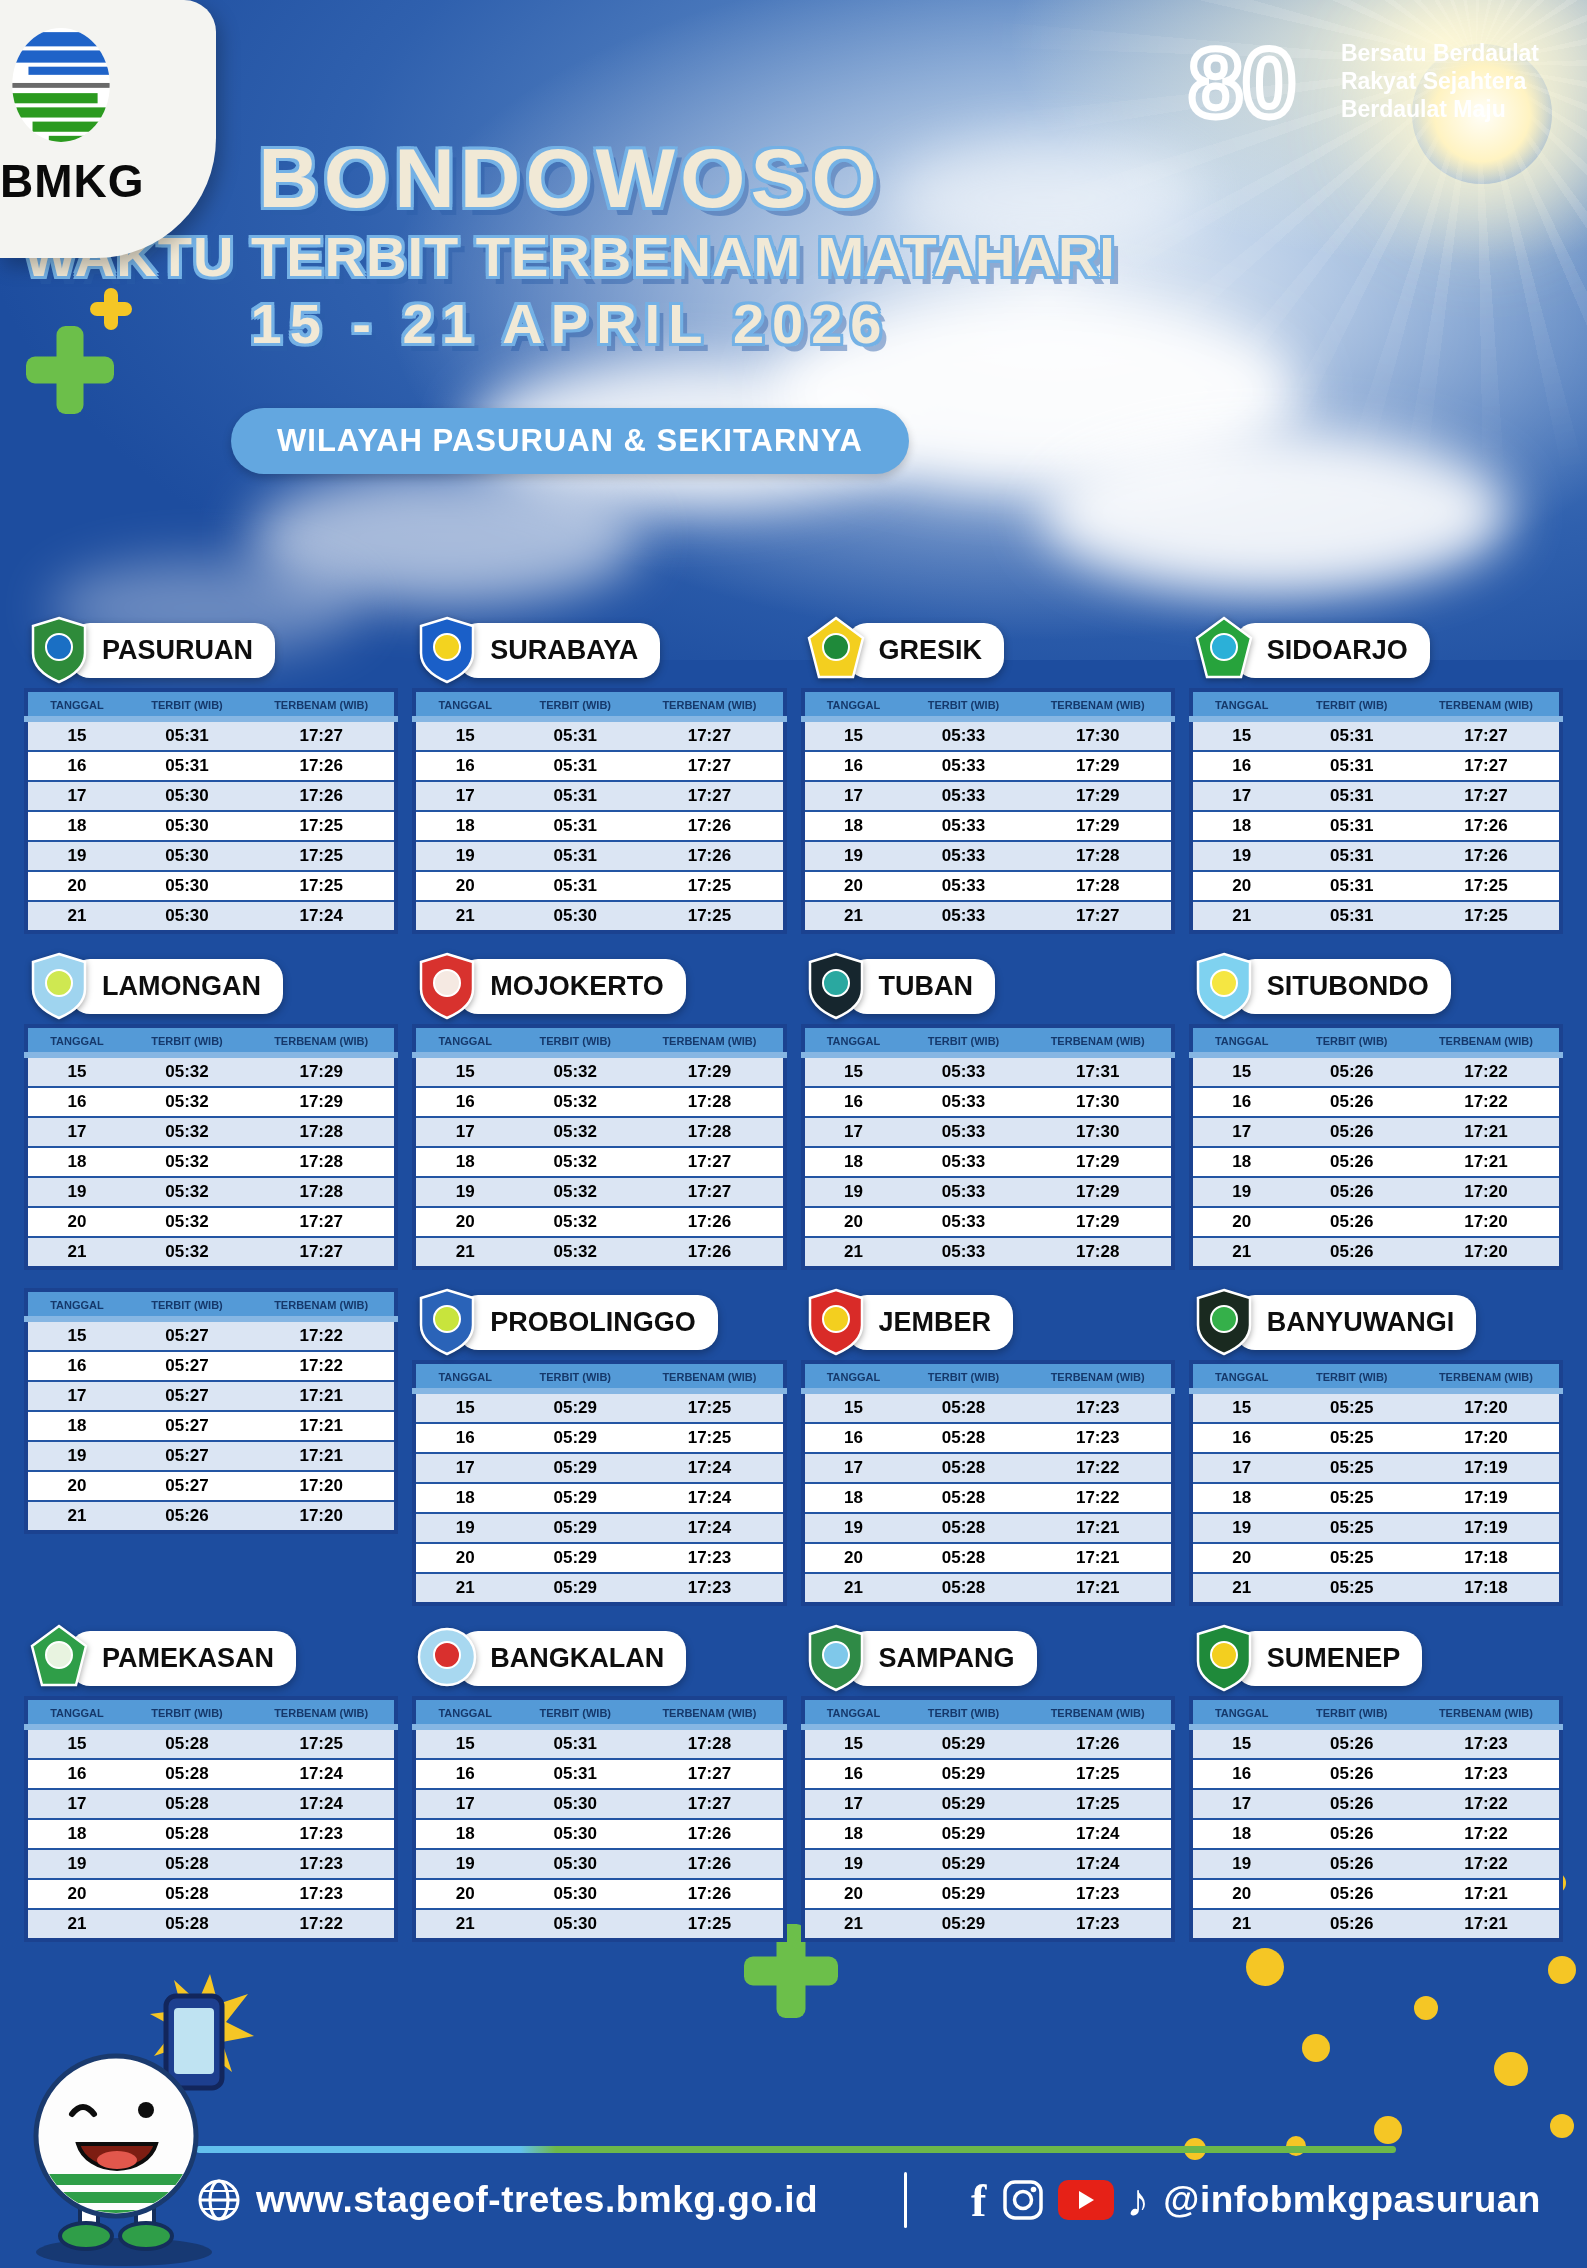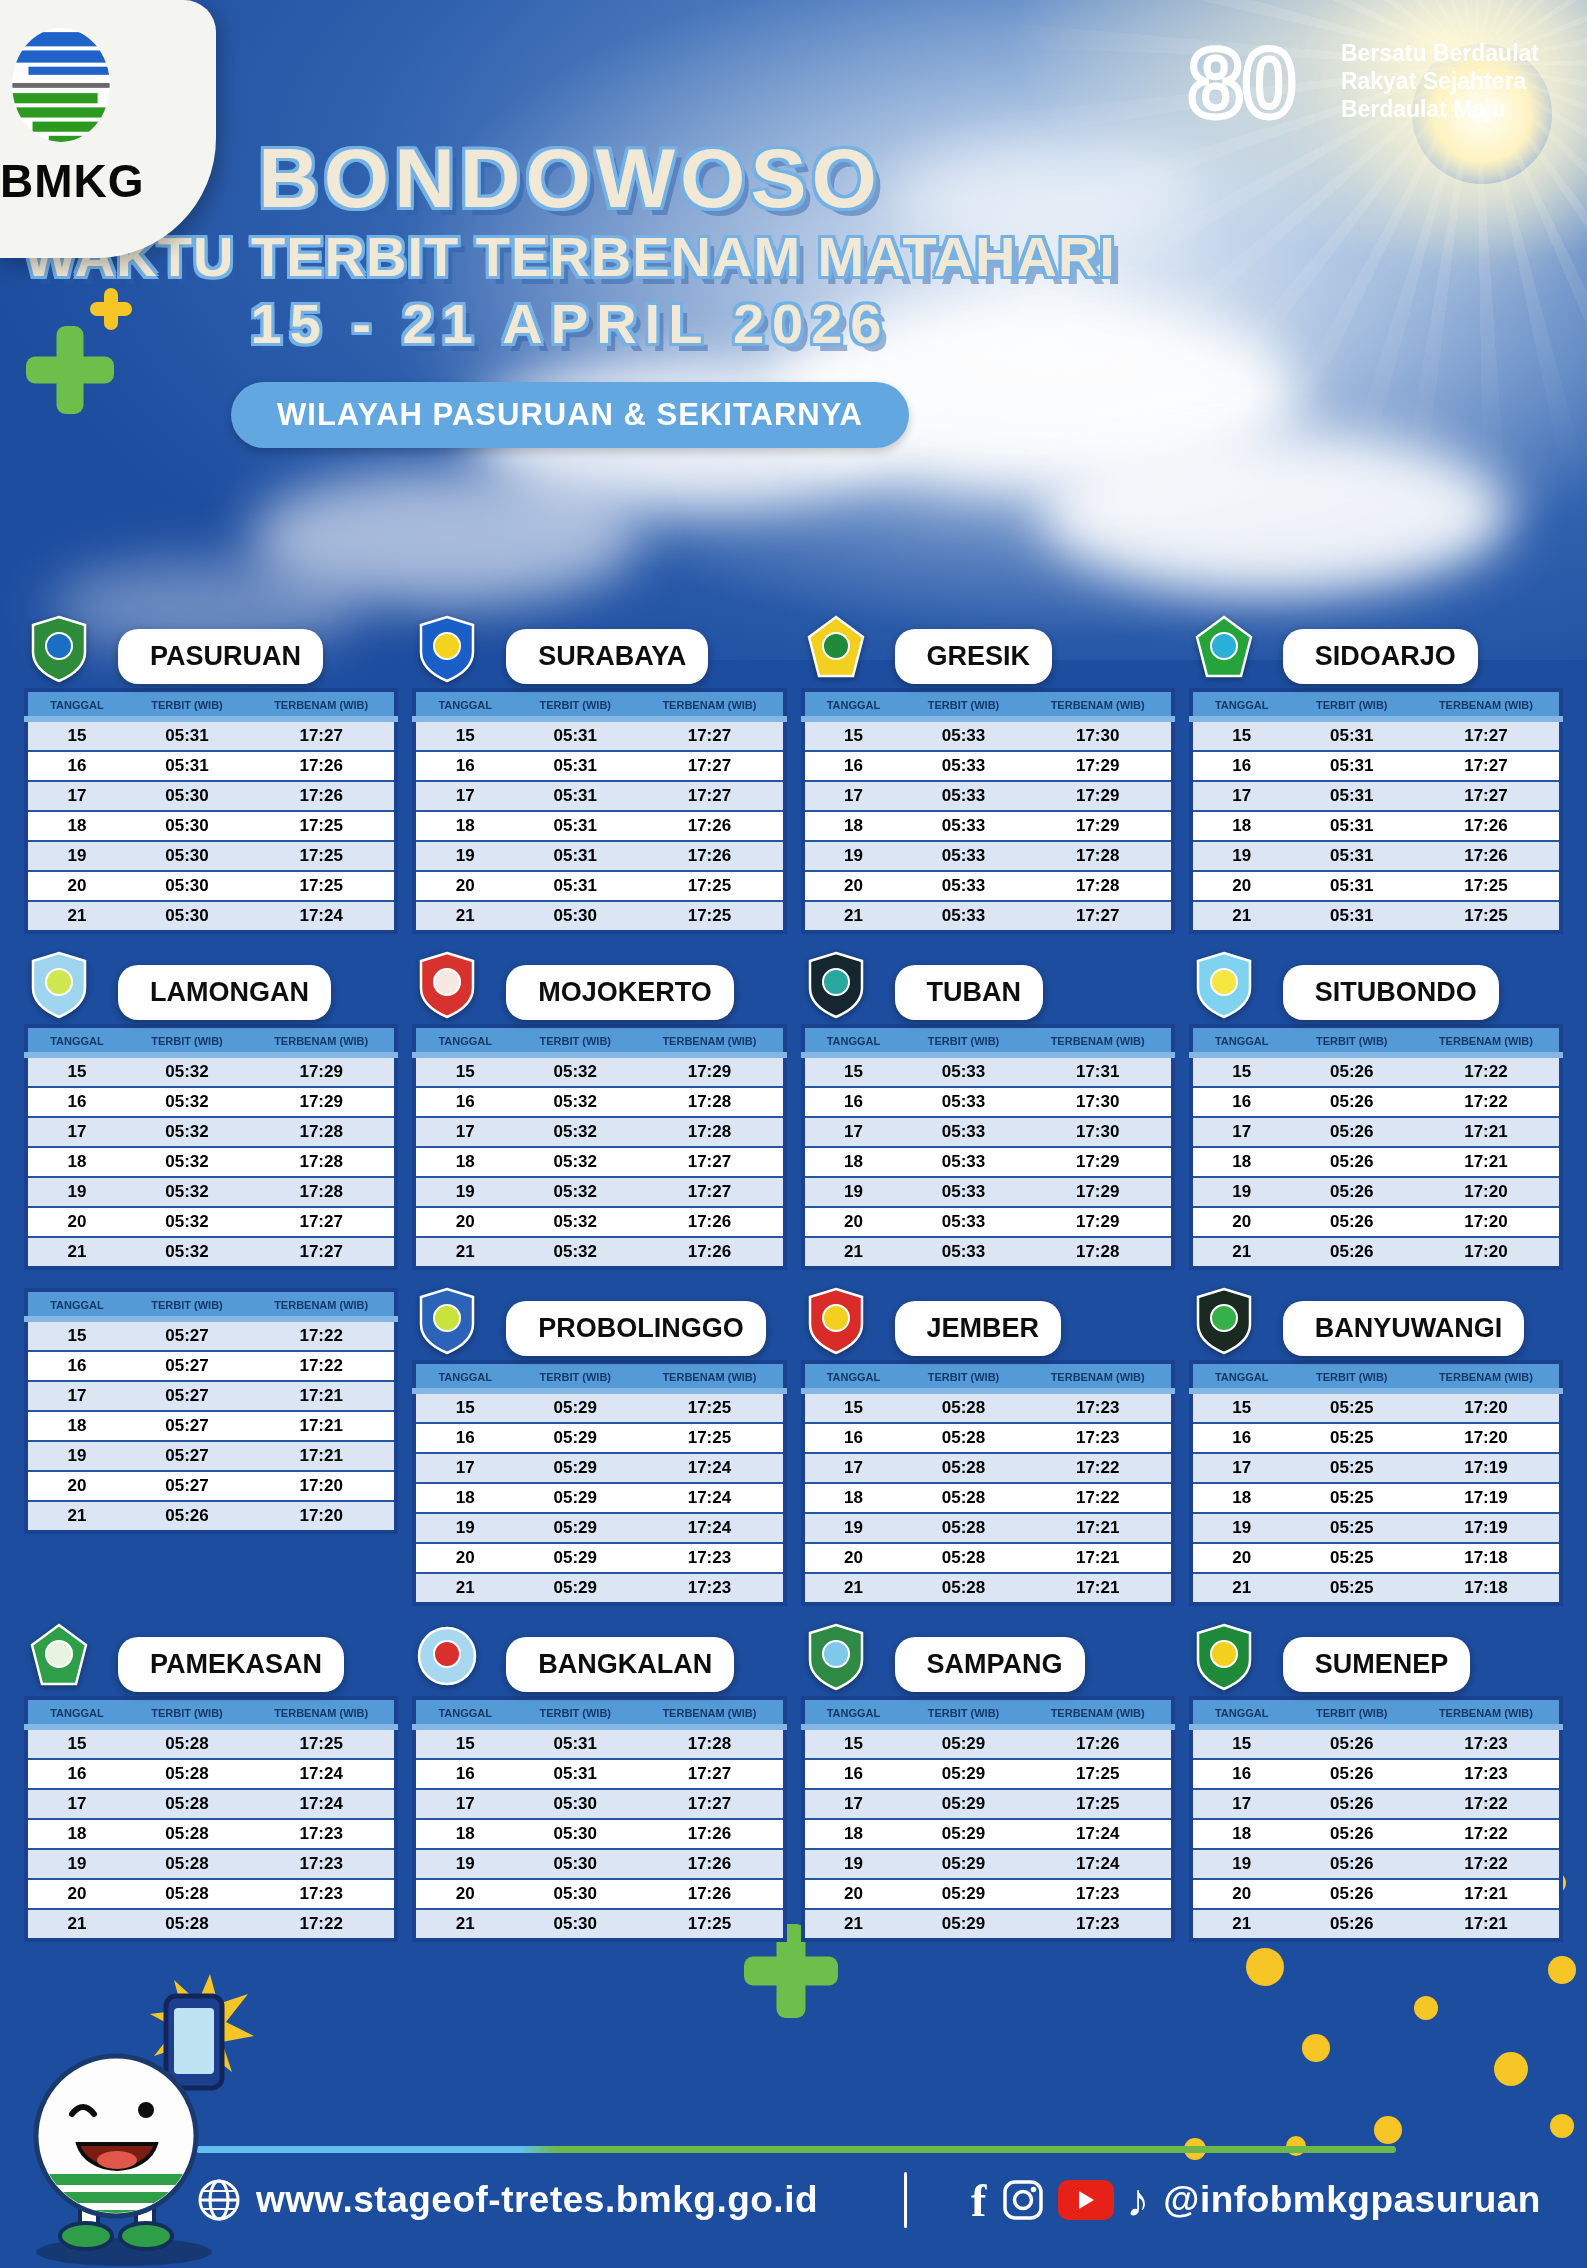--- a/index.html
+++ b/index.html
@@ -39,35 +39,35 @@
   .anniv-text{color:#fff;font-size:23px;font-weight:700;line-height:1.22;}
 
   
   .titles{position:absolute;top:136px;left:0;width:1140px;text-align:center;z-index:5;}
   .outline-txt{color:#f1e9d6;font-weight:900;
     text-shadow:-3px -3px 0 #74b1e5,0 -3px 0 #74b1e5,3px -3px 0 #74b1e5,-3px 0 0 #74b1e5,
       3px 0 0 #74b1e5,-3px 3px 0 #74b1e5,0 3px 0 #74b1e5,3px 3px 0 #74b1e5,7px 8px 0 rgba(42,94,168,.45);}
   .title-main{font-size:84px;letter-spacing:5px;line-height:1;}
   .title-sub{font-size:56px;letter-spacing:1px;line-height:1.05;margin-top:8px;}
   .title-date{font-size:56px;letter-spacing:8px;line-height:1.05;margin-top:8px;}
-  .region-pill{display:inline-block;margin-top:10px;background:#63a7e0;color:#fff;font-size:31px;
+  .region-pill{display:inline-block;margin-top:36px;background:#63a7e0;color:#fff;font-size:31px;
     font-weight:700;padding:15px 46px;border-radius:42px;letter-spacing:1px;box-shadow:0 4px 10px rgba(0,0,0,.2);}
 
   
   .plus{position:absolute;width:var(--s);height:var(--s);z-index:4;}
   .plus::before{content:"";position:absolute;left:50%;top:0;width:var(--t);height:100%;
     transform:translateX(-50%);background:var(--c);border-radius:9px;}
   .plus::after{content:"";position:absolute;top:50%;left:0;height:var(--t);width:100%;
     transform:translateY(-50%);background:var(--c);border-radius:9px;}
   .dot{position:absolute;border-radius:50%;background:#f5c625;z-index:3;}
 
   
   .grid{position:absolute;top:616px;left:24px;width:1539px;display:grid;
     grid-template-columns:repeat(4,1fr);column-gap:14px;row-gap:18px;z-index:5;}
-  .city-head{display:flex;align-items:flex-end;height:68px;margin-bottom:4px;padding-left:4px;gap:48px;}
+  .city-head{display:flex;align-items:center;height:68px;margin-bottom:4px;padding-left:4px;}
   .crest{width:62px;height:70px;flex:0 0 auto;margin-right:-20px;position:relative;z-index:2;
     filter:drop-shadow(0 2px 3px rgba(0,0,0,.35));}
   .city-pill{background:#fff;border-radius:20px;padding:12px 22px 12px 32px;font-weight:800;
     font-size:27px;color:#0e0e0e;box-shadow:0 3px 9px rgba(0,0,0,.3);white-space:nowrap;}
   .sun-table{width:100%;border-collapse:collapse;border:4px solid #1b4290;background:#fff;}
   .sun-table thead th{background:#549ad7;color:#15386b;font-size:11px;font-weight:700;
     padding:7px 0 5px;border-bottom:6px solid #86b6e3;}
   .sun-table tbody td{font-size:17px;font-weight:700;color:#000;text-align:center;
     padding:4px 0;border-bottom:2px solid #2355a3;}
   .sun-table tbody tr:nth-child(odd){background:#dbe5f3;}

